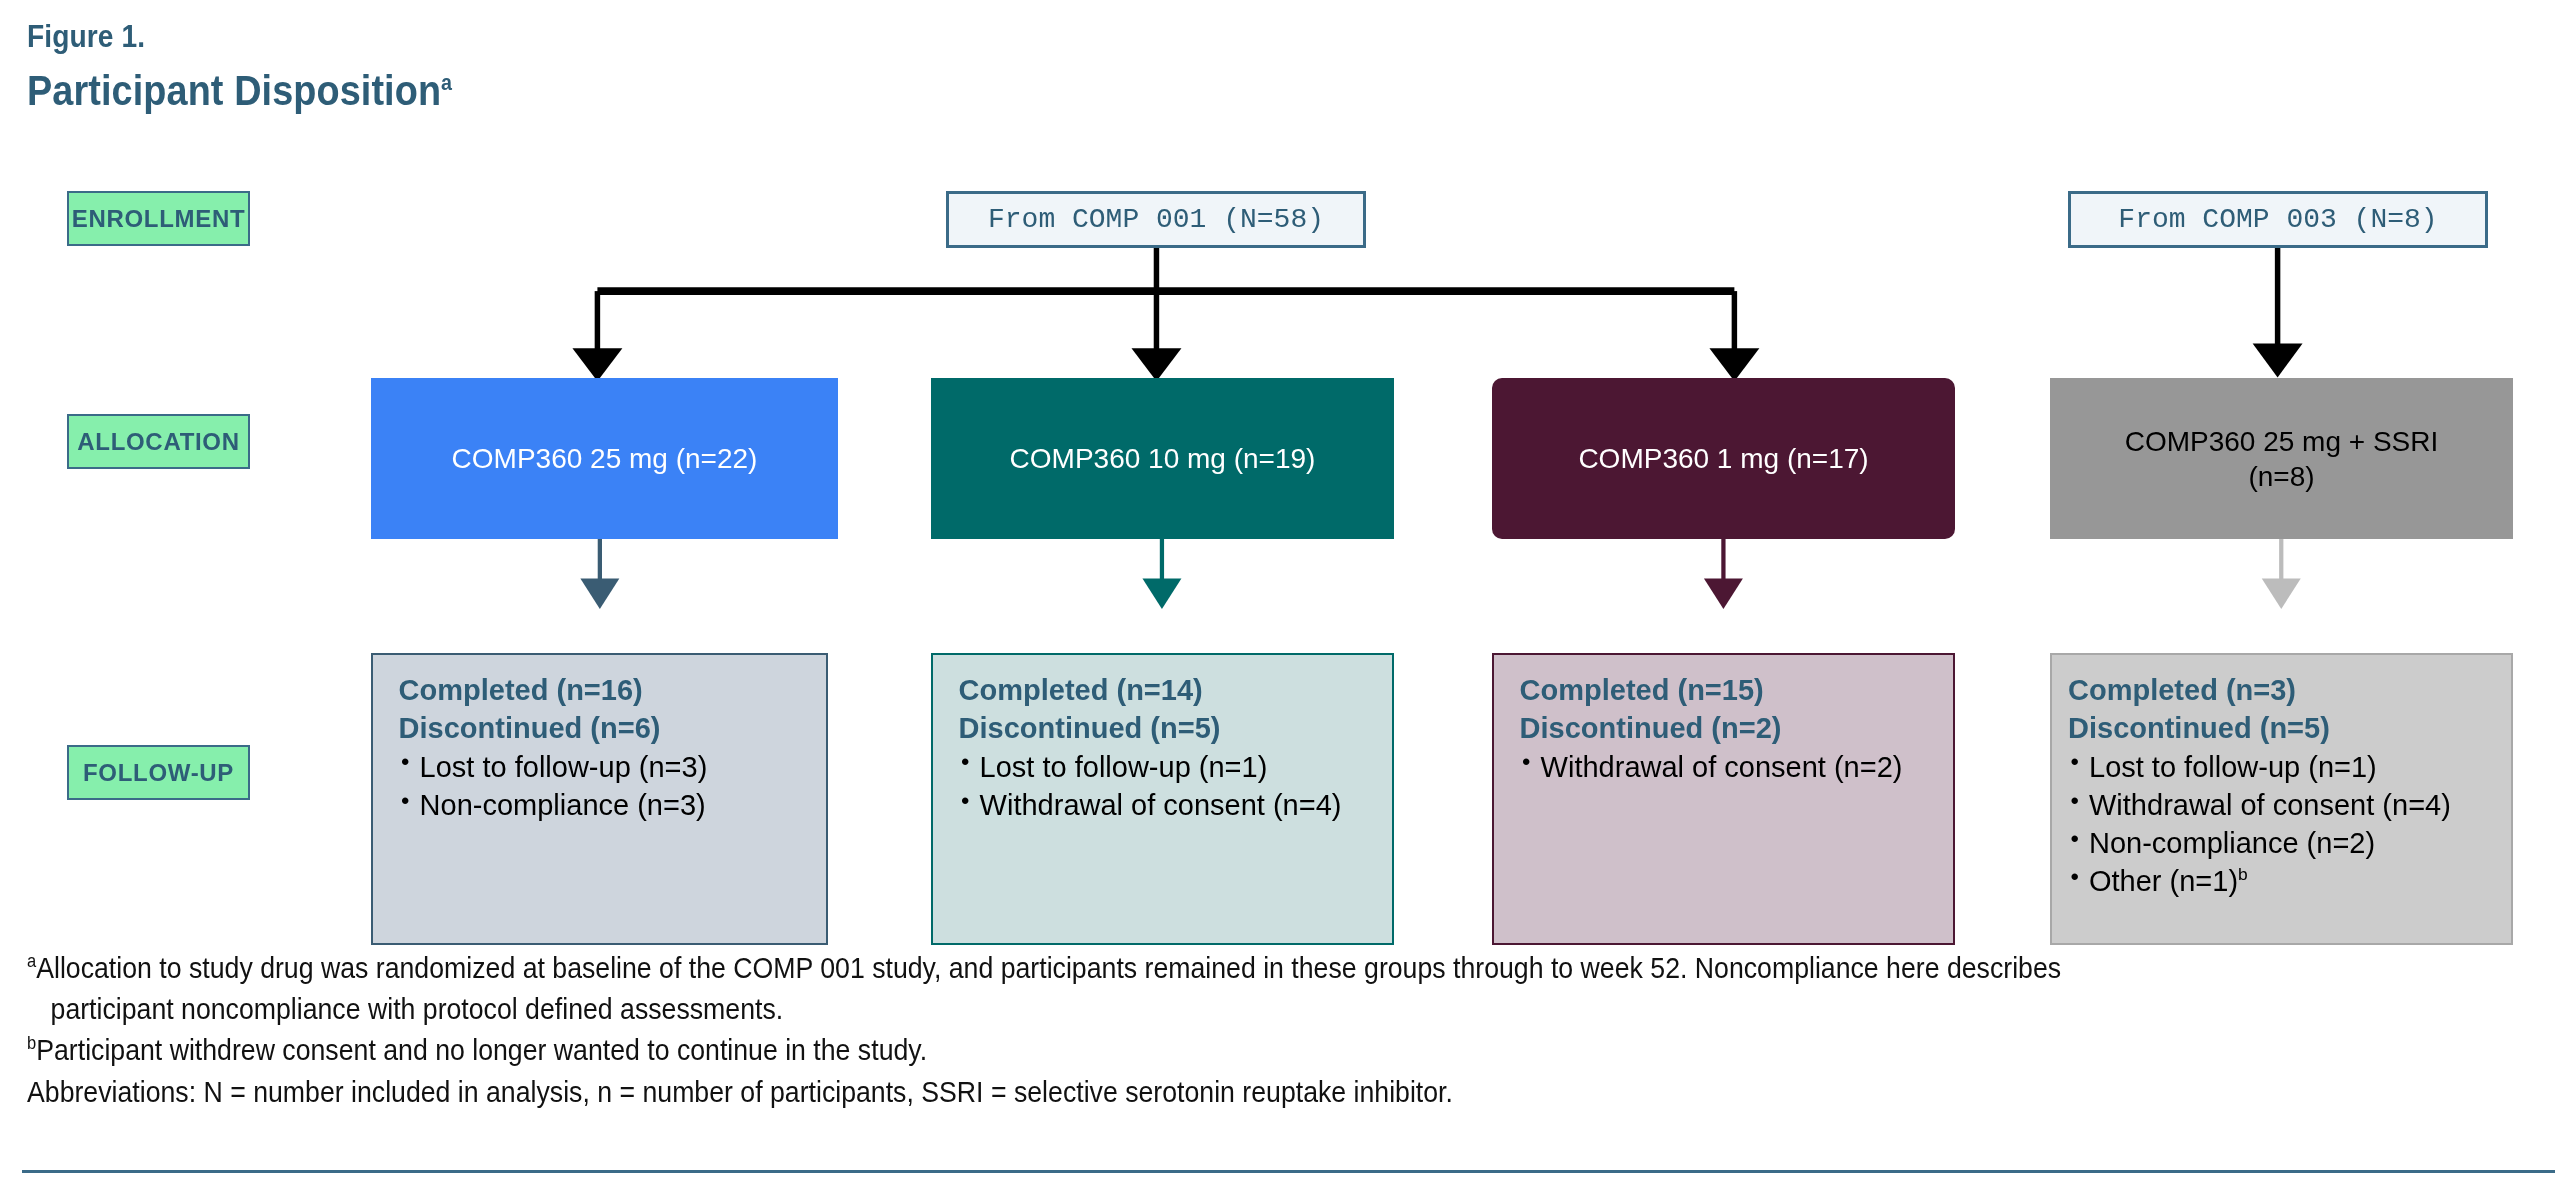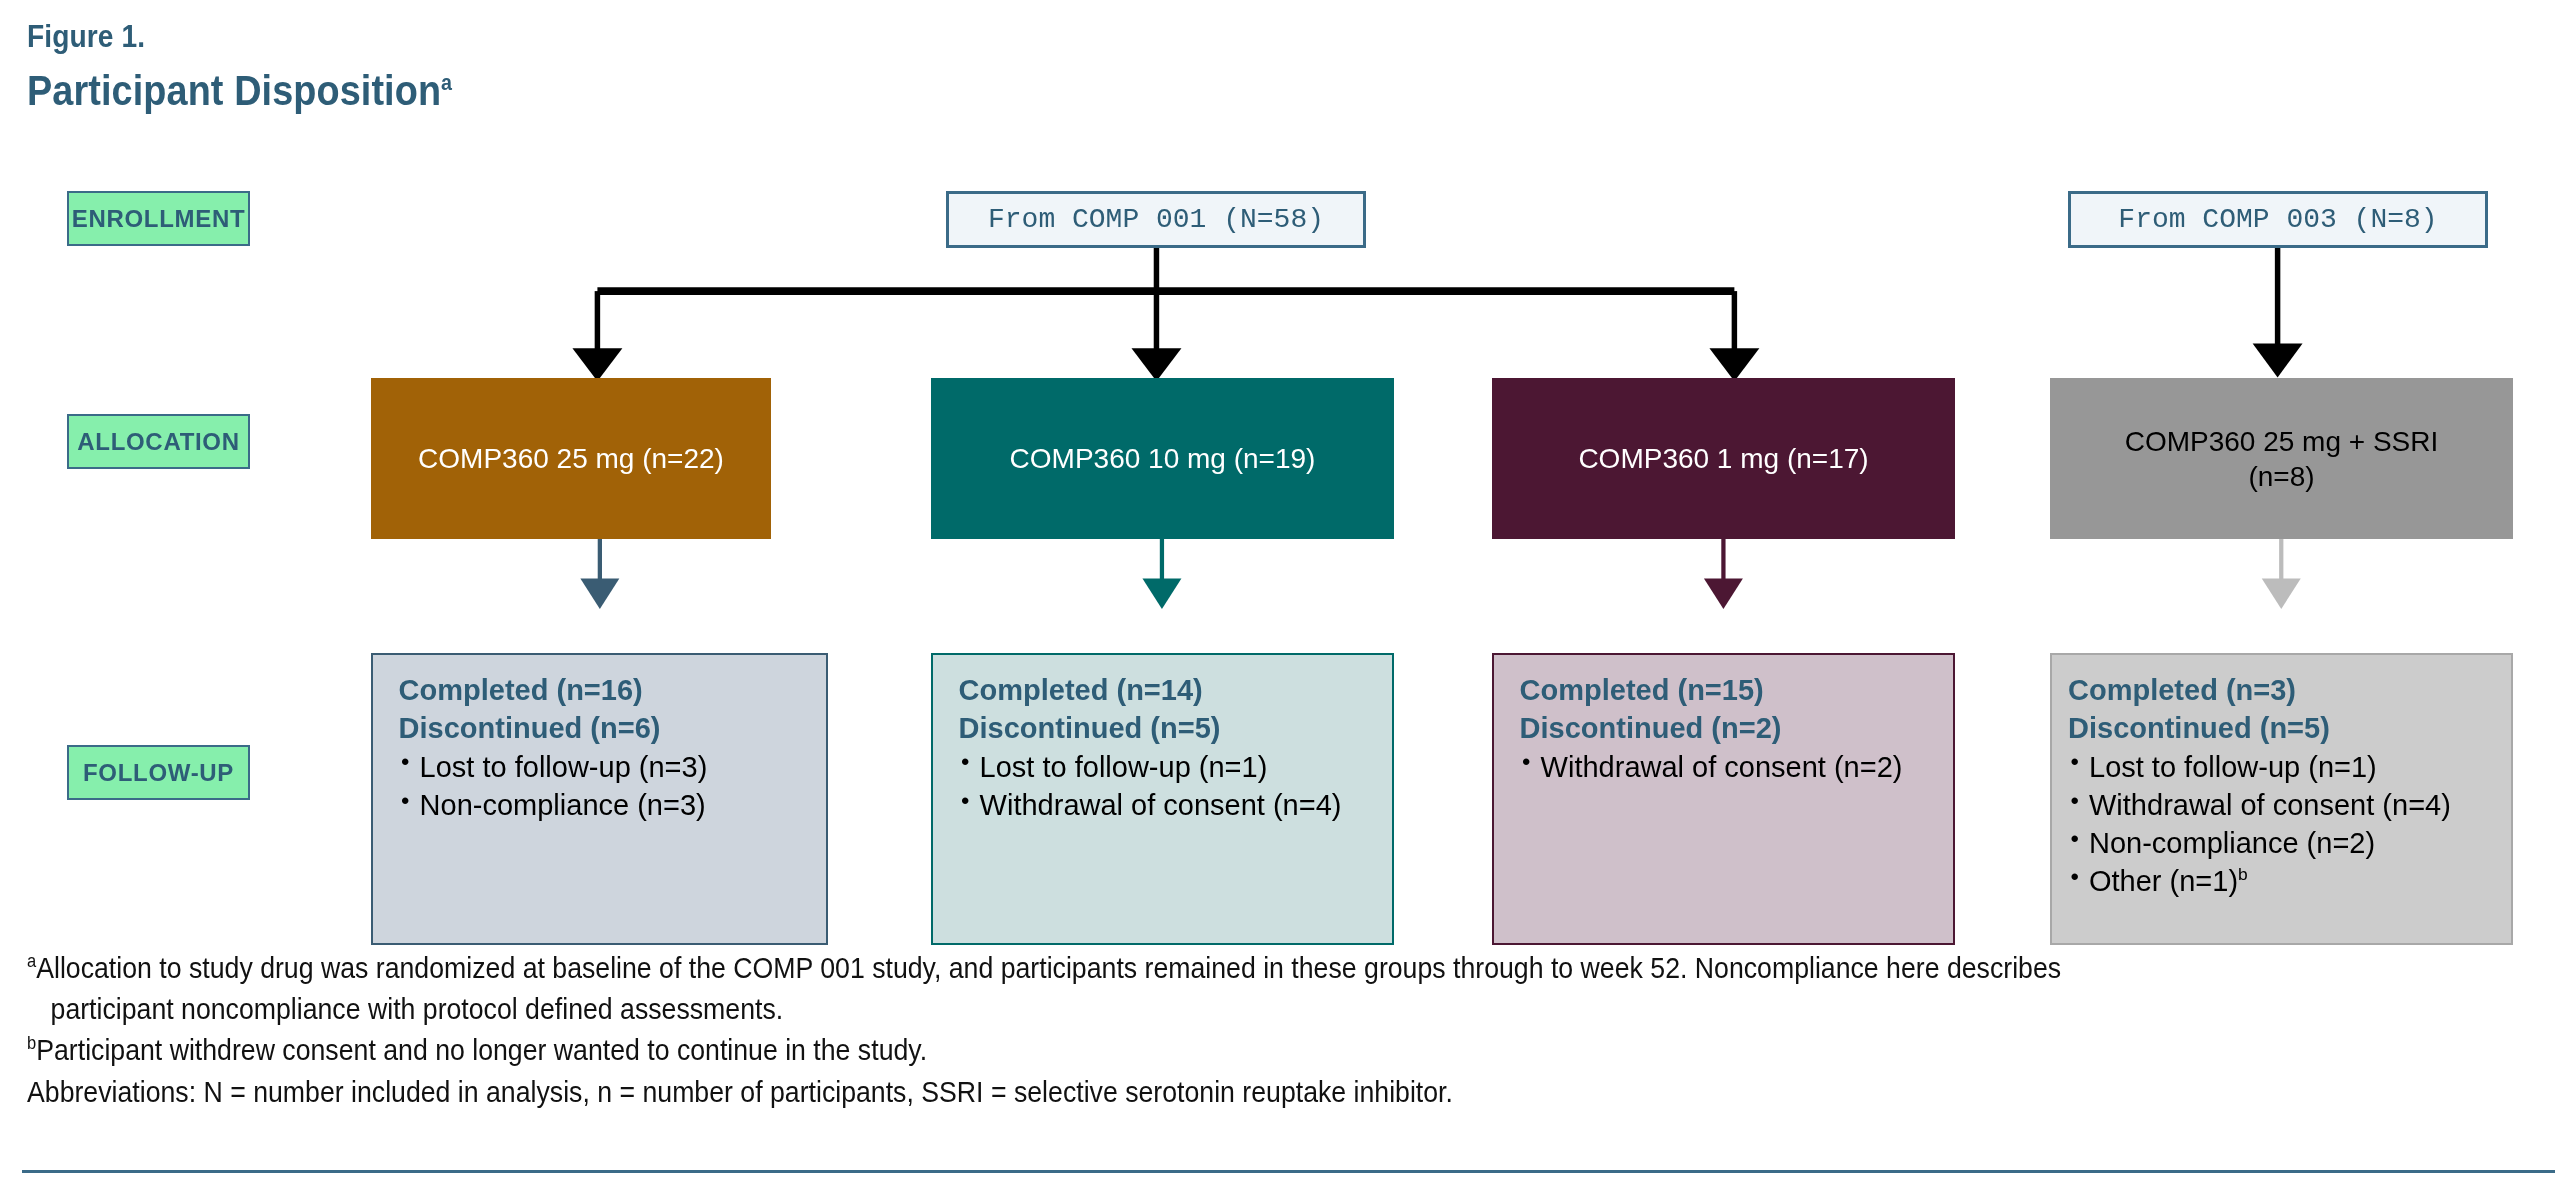--- a/index.html
+++ b/index.html
@@ -52,23 +52,23 @@
   #src-comp001 { left: 946px; top: 191px; width: 420px; height: 57px; }
   #src-comp003 { left: 2068px; top: 191px; width: 420px; height: 57px; }
 
   
   .alloc-box {
     position: absolute; top: 378px; height: 161px;
     display: flex; align-items: center; justify-content: center;
     text-align: center; padding: 0 14.6px;
     font-size: 28px; line-height: 1.25;
   }
-  #alloc-0 { left: 371px;  width: 400px; background: #a16207; color: #ffffff; }
+  #alloc-0 { left: 371px;  width: 467px; background: #3b82f6; color: #ffffff; }
   #alloc-1 { left: 931px; width: 463px; background: #006a69; color: #ffffff; }
-  #alloc-2 { left: 1492px; width: 463px; background: #4c1733; color: #ffffff; }
+  #alloc-2 { left: 1492px; width: 463px; background: #4c1733; color: #ffffff; border-radius: 10px; }
   #alloc-3 { left: 2050px; width: 463px; background: #979797; color: #000000; }
 
   
   .fu-box {
     position: absolute; top: 609px;
     padding: 16px 18px 12px 25.6px;
     font-size: 29px; line-height: 1.32; margin-top: 44px;
   }
   #fu-0 { left: 371px;  width: 457px; height: 292px; background: #ced5dd; border: 2.4px solid #3a5c73; }
   #fu-1 { left: 931px; width: 463px; height: 292px; background: #cddfdf; border: 2.4px solid #006a69; }

